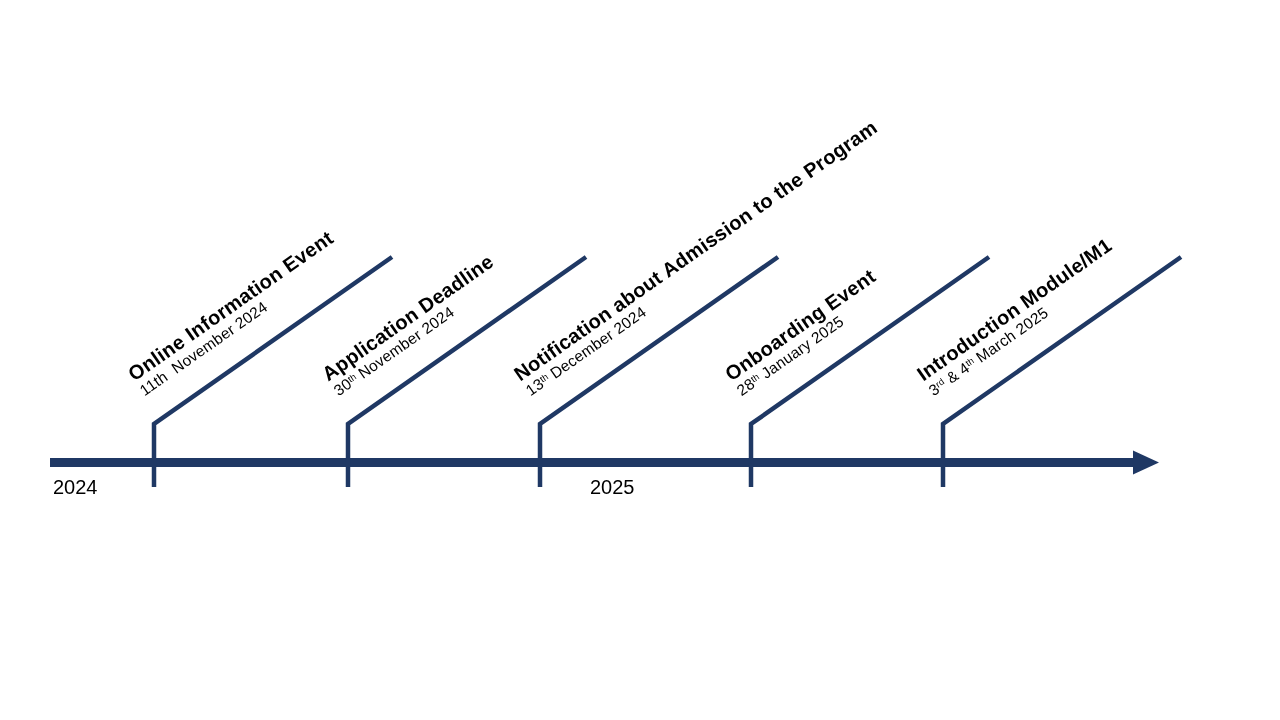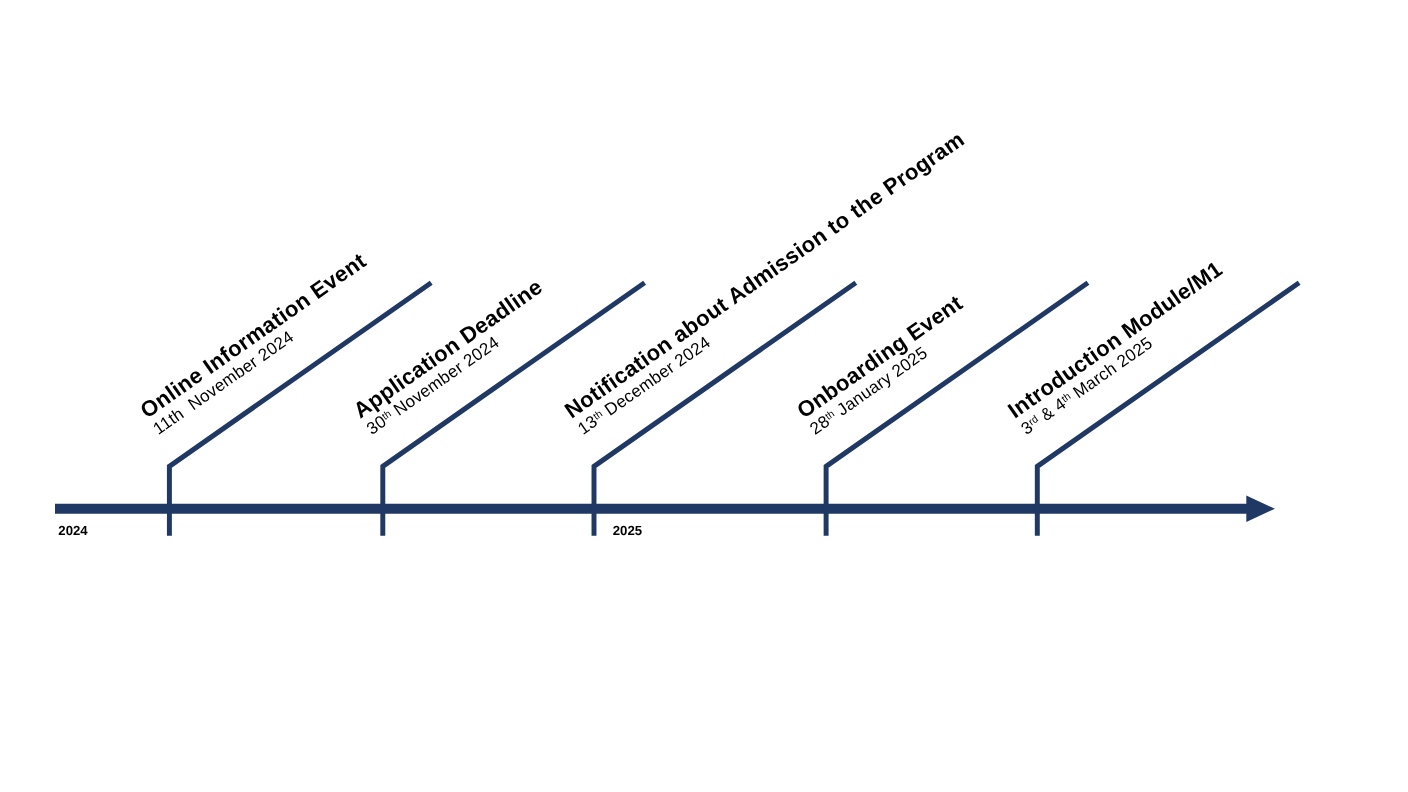--- a/index.html
+++ b/index.html
@@ -17,22 +17,22 @@
     color: #000000;
   }
   #lines-svg {
     position: absolute;
     left: 0;
     top: 0;
   }
   .year-label {
     position: absolute;
     top: 475px;
-    font-size: 12px;
-    font-weight: 700;
+    font-size: 20px;
+    font-weight: 400;
     line-height: 1.2;
     white-space: nowrap;
   }
   .milestone-text {
     position: absolute;
     transform: rotate(-35deg) translateY(-100%);
     transform-origin: 0 0;
     padding-bottom: 12px;
   }
   .milestone-title {
@@ -62,21 +62,21 @@
       <line x1="50" y1="462.5" x2="1135" y2="462.5" stroke="#1F3864" stroke-width="9"></line>
       <polygon points="1133,450.5 1133,474.5 1159,462.5" fill="#1F3864"></polygon>
       <path d="M 154 487 L 154 424 L 392 257" fill="none" stroke="#1F3864" stroke-width="4.5" stroke-linejoin="miter"></path>
       <path d="M 348 487 L 348 424 L 586 257" fill="none" stroke="#1F3864" stroke-width="4.5" stroke-linejoin="miter"></path>
       <path d="M 540 487 L 540 424 L 778 257" fill="none" stroke="#1F3864" stroke-width="4.5" stroke-linejoin="miter"></path>
       <path d="M 751 487 L 751 424 L 989 257" fill="none" stroke="#1F3864" stroke-width="4.5" stroke-linejoin="miter"></path>
       <path d="M 943 487 L 943 424 L 1181 257" fill="none" stroke="#1F3864" stroke-width="4.5" stroke-linejoin="miter"></path>
     </svg>
   <div id="labels-layer">
       <div class="year-label" style="left: 53px;">2024</div>
-      <div class="year-label" style="left: 557px;">2025</div>
+      <div class="year-label" style="left: 590px;">2025</div>
       <div class="milestone-text" style="left: 154px; top: 410px;">
         <div class="milestone-title">Online Information Event</div>
         <div class="milestone-date"><span>11th</span><span>  November 2024</span></div>
       </div>
       <div class="milestone-text" style="left: 348px; top: 410px;">
         <div class="milestone-title">Application Deadline</div>
         <div class="milestone-date"><span>30</span><span class="sup">th</span><span> November 2024</span></div>
       </div>
       <div class="milestone-text" style="left: 540px; top: 410px;">
         <div class="milestone-title">Notification about Admission to the Program</div>

